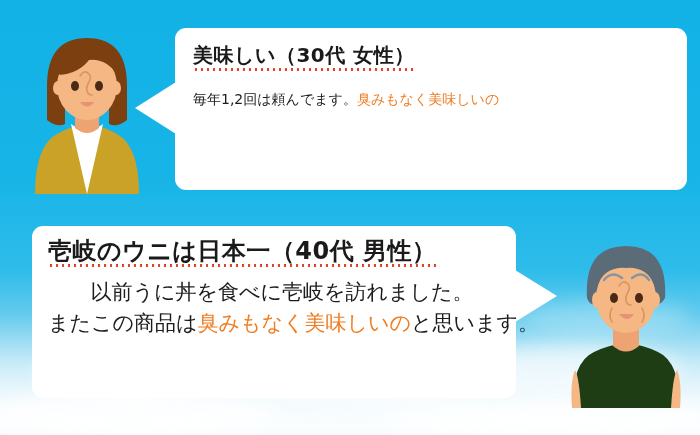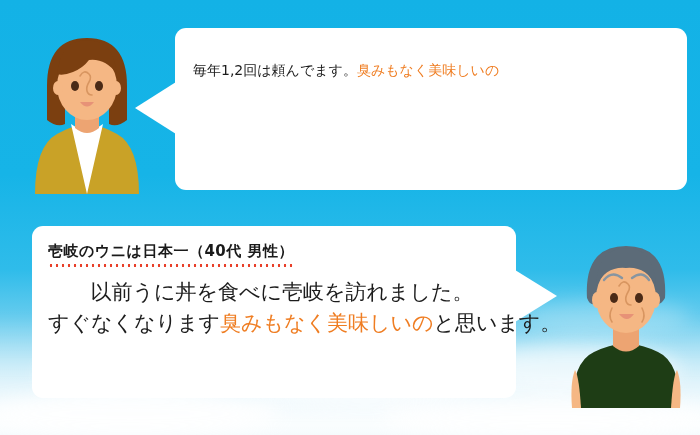--- a/index.html
+++ b/index.html
@@ -119,21 +119,21 @@
   #bubble-one .lines { margin-top: 12px; }
 
   
   #bubble-two {
     left: 32px;
     top: 226px;
     width: 484px;
     height: 172px;
     padding: 12px 0 0 16px;
   }
-  #bubble-two .headline { font-size: 15px; line-height: 26px; }
+  #bubble-two .headline { font-size: 24px; line-height: 26px; }
   #bubble-two .body-line { font-size: 21px; line-height: 31px; }
   #bubble-two .lines { margin-top: 10px; text-align: center; }
 </style>
 </head>
 <body>
 
 <div id="stage">
 
   <div class="sky-base"></div>
   <div class="cloud-band"></div>
@@ -167,20 +167,21 @@
 
       <path d="M58 52 q4 -7 9 -2 q3 3 0 8 q-3 5 -2 9 q1 4 5 4" fill="none" stroke="#d89560" stroke-width="1.6" stroke-linecap="round"></path>
 
       <path d="M58 78 q7 9 14 0 z" fill="#e79277"></path>
     </svg>
   </div>
 
   <div class="bubble" id="bubble-one">
     <span class="tail tail-left"></span>
     <div class="bubble-inner">
+      <div class="headline">美味しい（30代 女性）</div>
       <div class="lines">
         <div class="body-line">
           <span>毎年1,2回は頼んでます。</span><span class="hl">臭みもなく美味しいの</span>
         </div>
       </div>
     </div>
   </div>
 
   <div class="avatar" style="left:556px; top:228px; width:140px; height:180px;">
     <svg width="140" height="180" viewBox="0 0 140 180">
@@ -218,19 +219,19 @@
 
   <div class="bubble" id="bubble-two">
     <span class="tail tail-right"></span>
     <div class="bubble-inner">
       <div class="headline">壱岐のウニは日本一（40代 男性）</div>
       <div class="lines">
         <div class="body-line">
           <span>以前うに丼を食べに壱岐を訪れました。</span>
         </div>
         <div class="body-line">
-          <span>すぐなくなります</span><span class="hl">臭みもなく美味しいの</span><span>と思います。</span>
+          <span>またこの商品は</span><span class="hl">臭みもなく美味しいの</span><span>と思います。</span>
         </div>
       </div>
     </div>
   </div>
 
 </div>
 
 </body></html>

